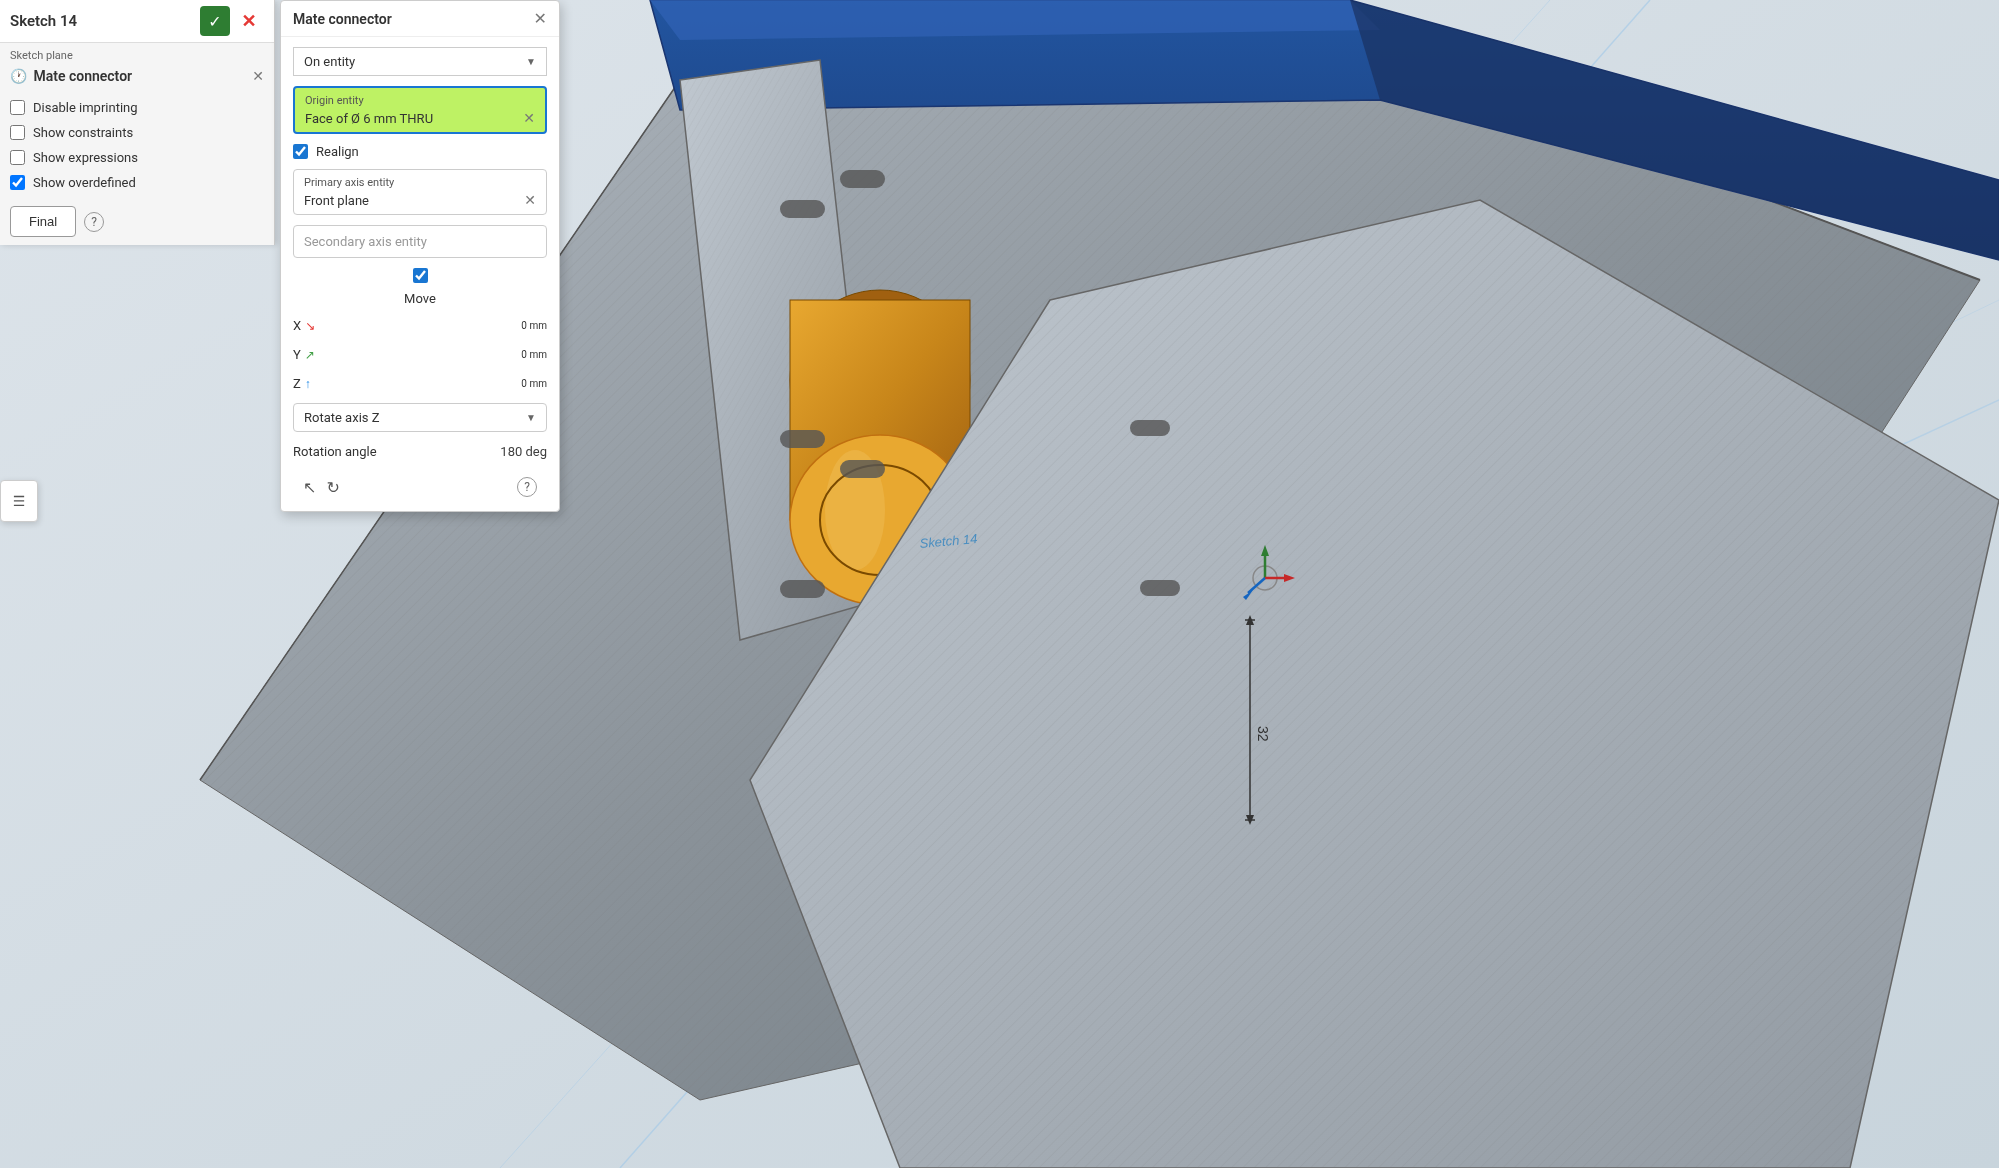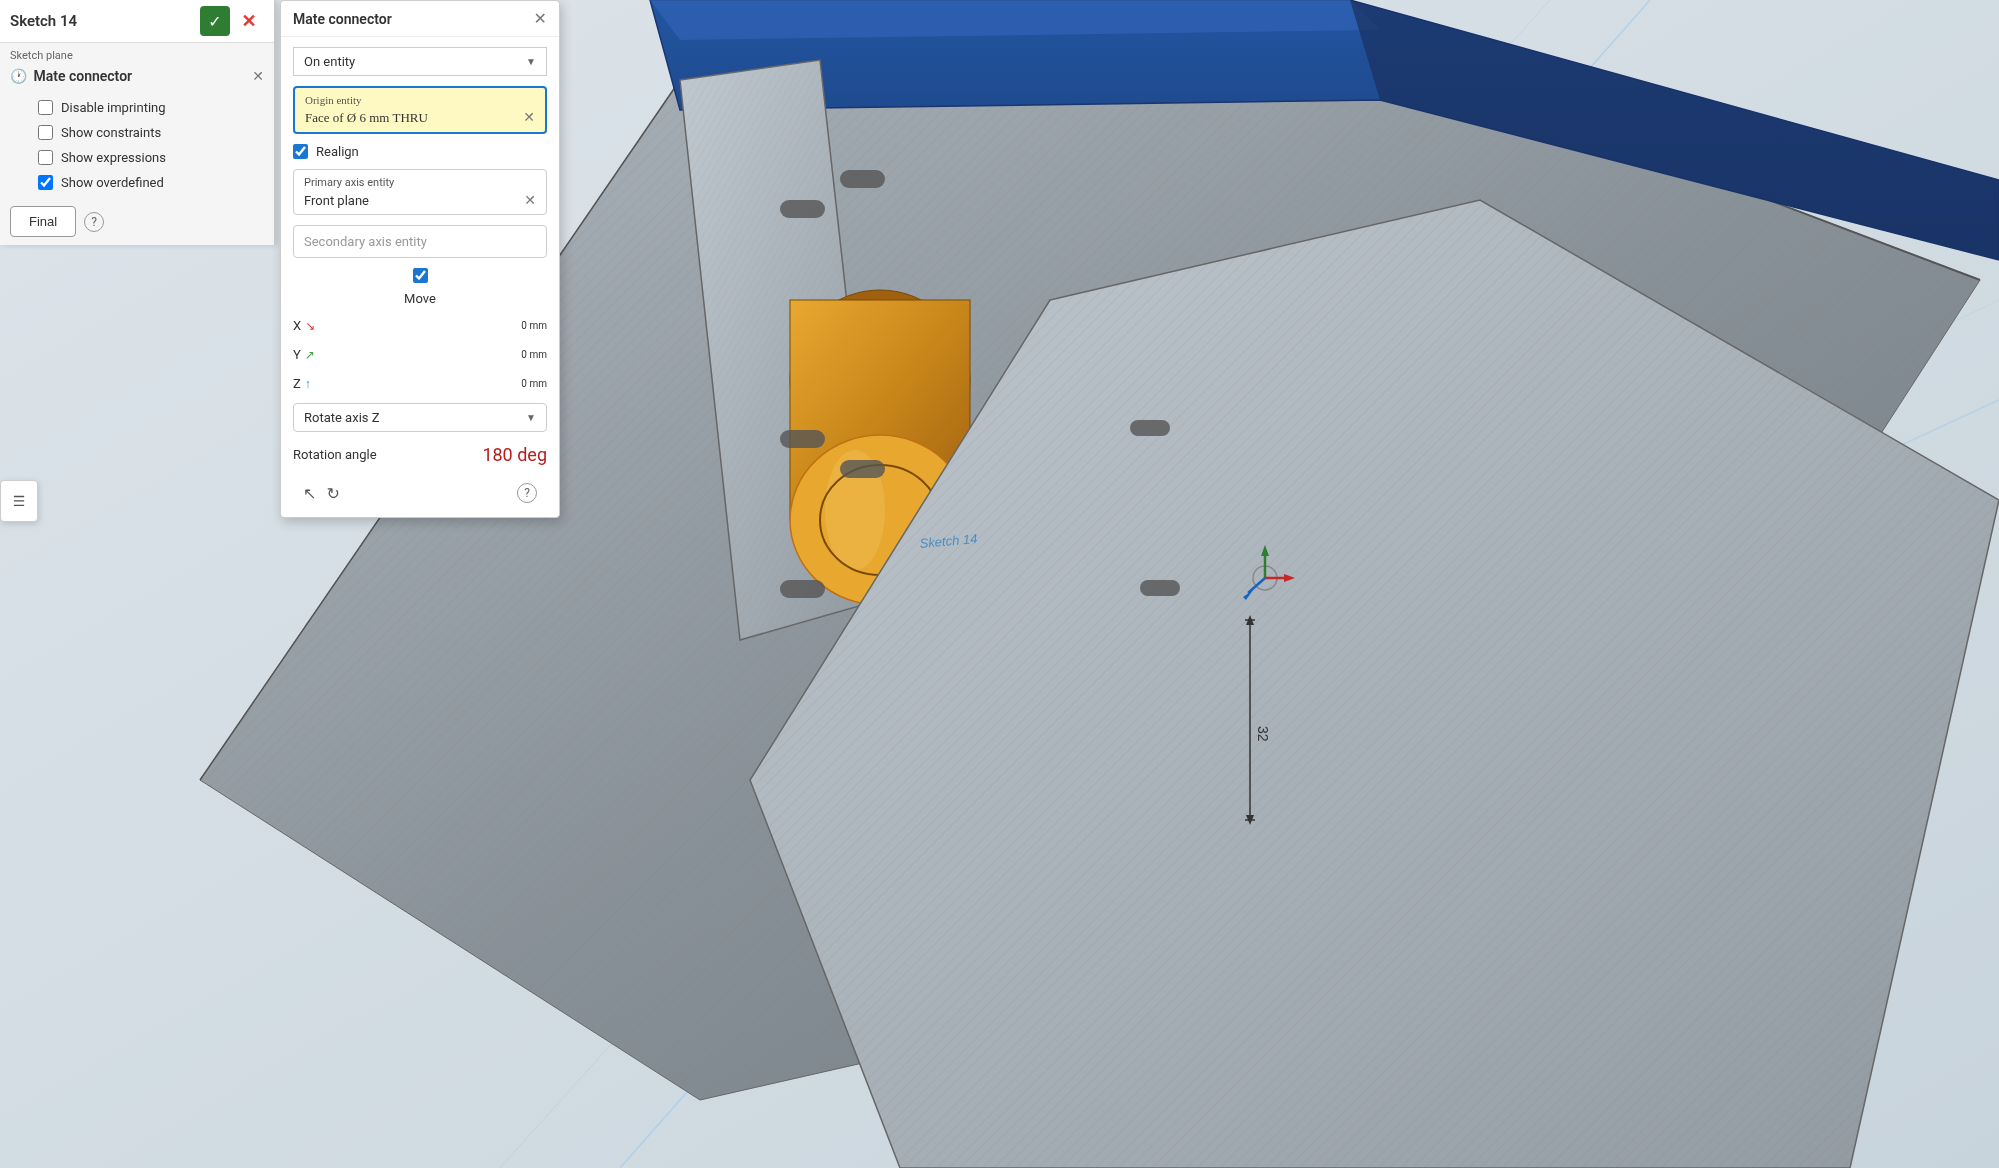--- a/index.html
+++ b/index.html
@@ -111,21 +111,20 @@
       flex-direction: column;
       gap: 10px;
     }
 
     .checkbox-row {
       display: flex;
       align-items: center;
       gap: 8px;
       font-size: 13px;
       color: #333;
-      margin-left: 28px;
     }
 
     .checkbox-row input[type="checkbox"] {
       width: 15px;
       height: 15px;
       cursor: pointer;
     }
 
     .final-row {
       padding: 8px 10px;
@@ -206,23 +205,22 @@
     }
 
     .dropdown-arrow {
       font-size: 10px;
       color: #666;
     }
 
     .origin-entity-box {
       border: 2px solid #1976d2;
       border-radius: 4px;
-      background: #fef9c3;
+      background: #bef264;
       padding: 6px 10px;
-      font-family: Liberation Serif, serif;
     }
 
     .origin-label {
       font-size: 11px;
       color: #555;
       margin-bottom: 3px;
     }
 
     .origin-value-row {
       display: flex;
@@ -335,22 +333,22 @@
     .rotation-angle-row {
       display: flex;
       align-items: center;
       justify-content: space-between;
       font-size: 13px;
       color: #333;
       padding: 2px 0;
     }
 
     .angle-value {
-      font-size: 18px;
-      color: #b91c1c;
+      font-size: 13px;
+      color: #404040;
     }
 
     .bottom-icons {
       display: flex;
       align-items: center;
       justify-content: space-between;
       padding: 6px 10px 4px;
     }
 
     .icon-group {

